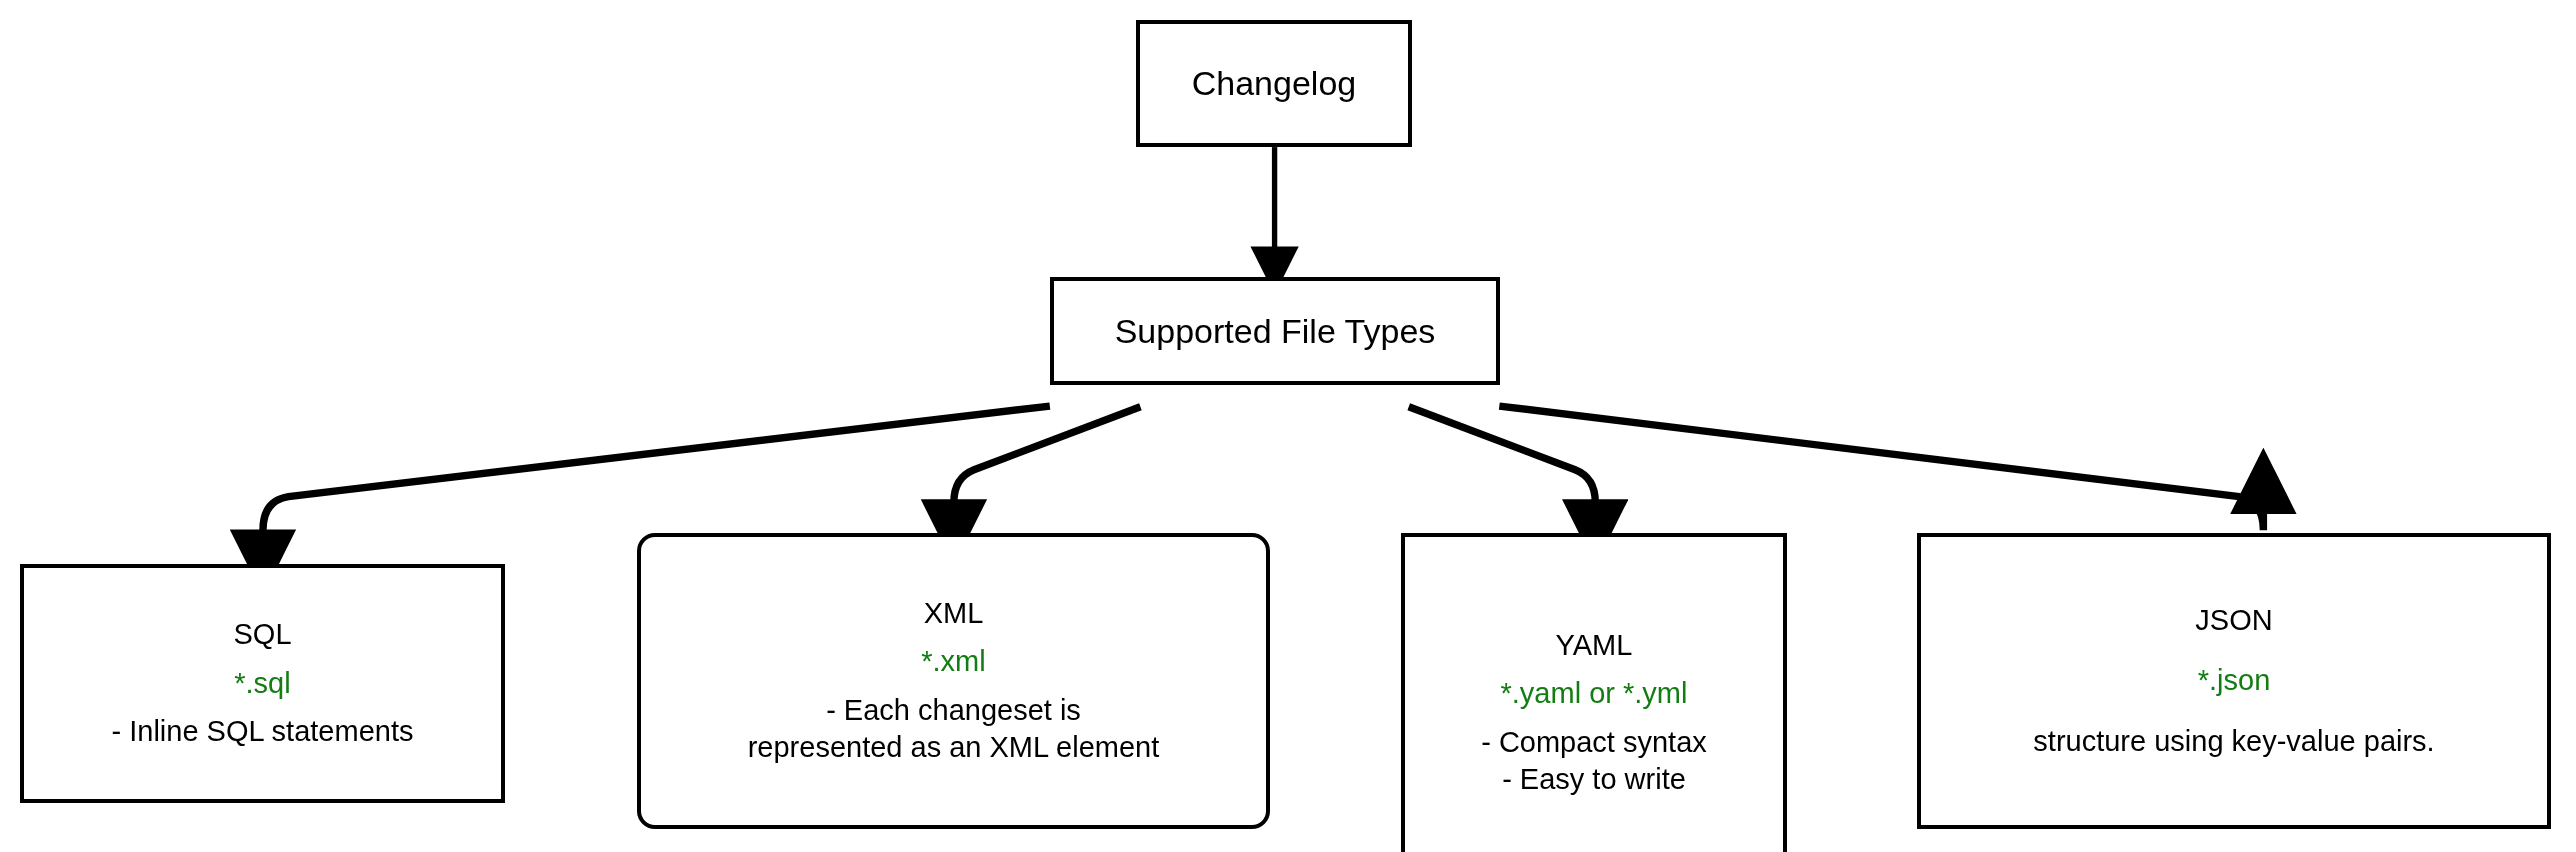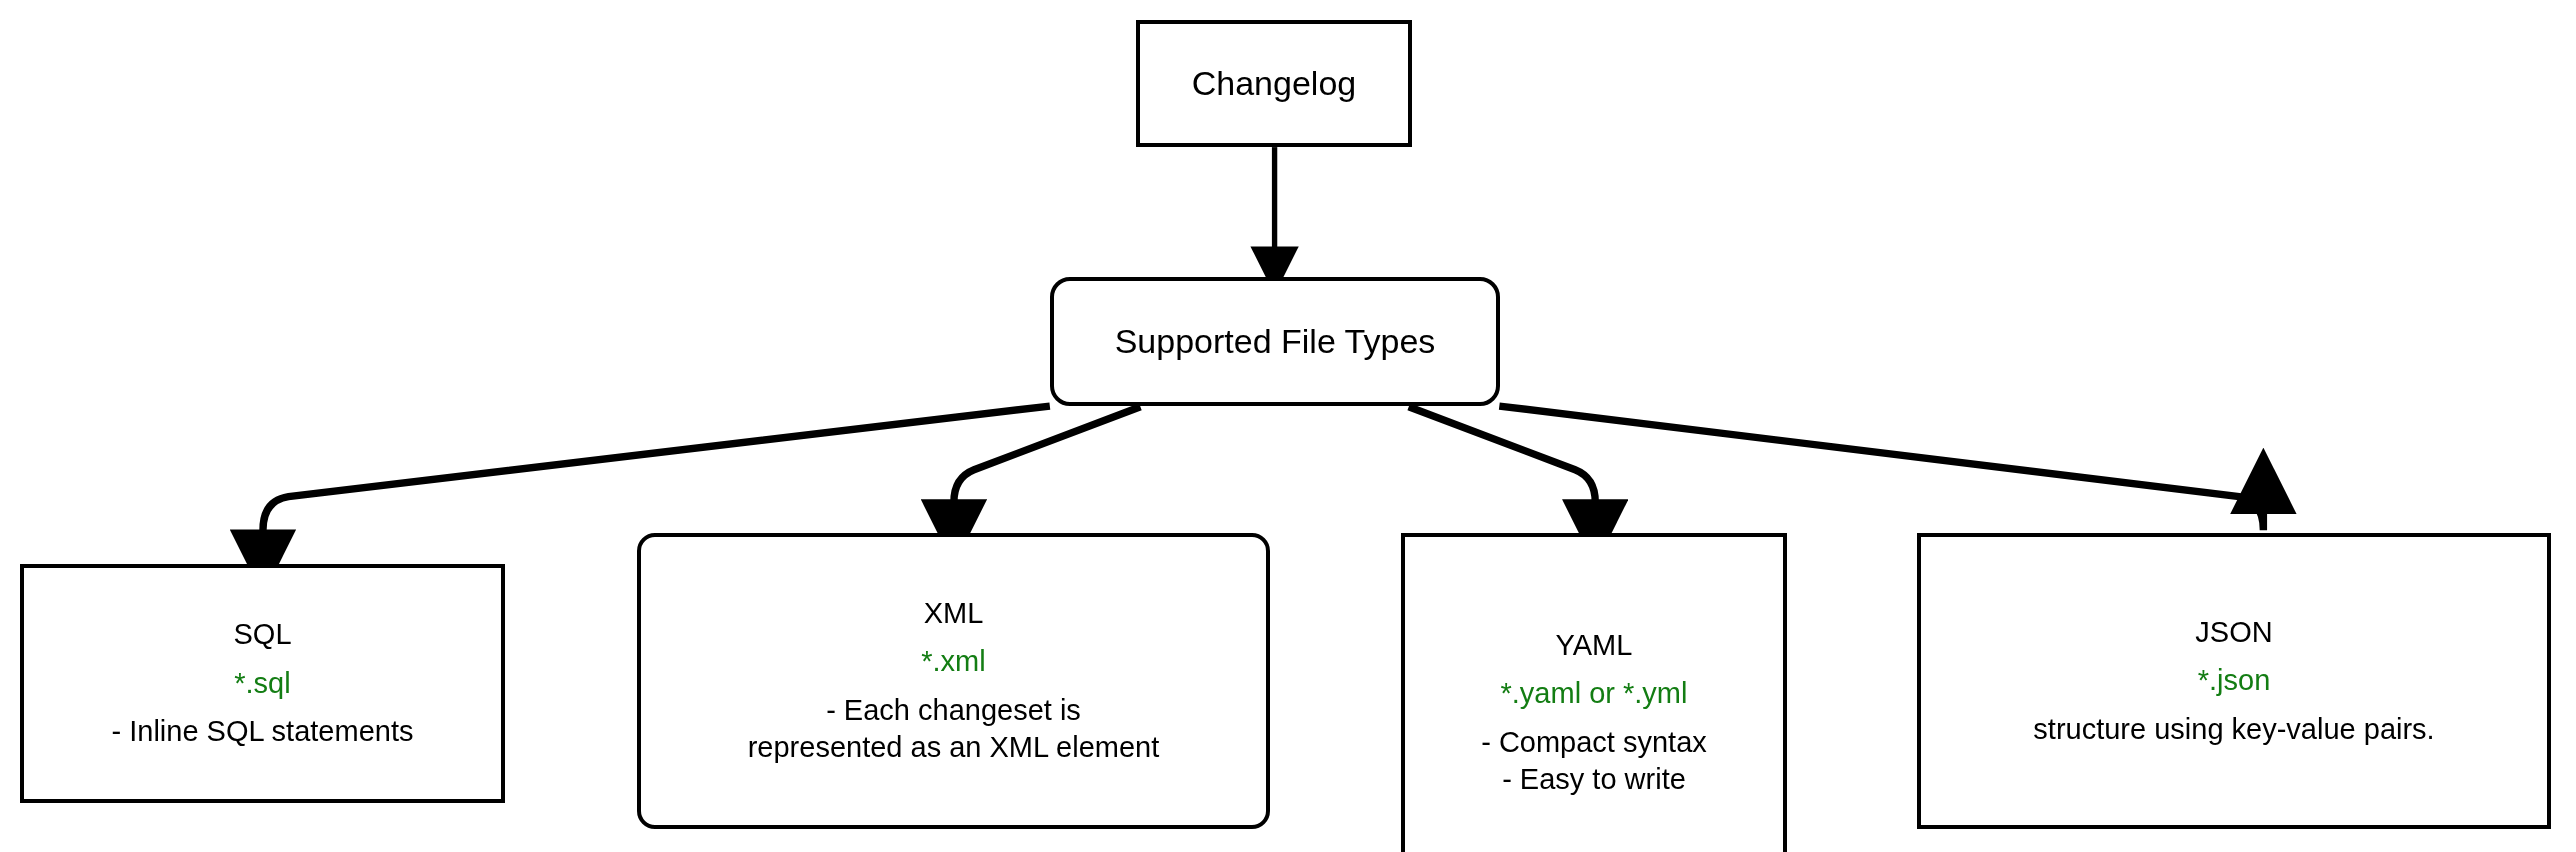--- a/index.html
+++ b/index.html
@@ -61,25 +61,25 @@
     display: block;
     white-space: nowrap;
   }
   .root-label {
     font-size: 34px;
     color: #000000;
     white-space: nowrap;
   }
   
   #node-changelog { left: 1136px; top: 19.5px;  width: 276px; height: 127px; }
-  #node-supported { left: 1050px; top: 277px; width: 450px; height: 129px; border-radius: 20px; }
+  #node-supported { left: 1050px; top: 277px; width: 450px; height: 108px; }
   #node-sql       { left: 20px;   top: 564px; width: 485px; height: 239px; }
   #node-xml       { left: 637px;  top: 533px; width: 633px; height: 296px; border-radius: 18px; }
   #node-yaml      { left: 1401px; top: 533px; width: 386px; height: 360px; }
-  #node-json      { left: 1917px; top: 533px; width: 634px; height: 296px; }
+  #node-json      { left: 1917px; top: 533px; width: 634px; height: 296px; gap: 12px; }
 </style>
 </head>
 <body>
 
 <div id="diagram-root">
 
   <svg id="edge-layer" viewBox="0 0 3840 1271" width="2576" height="853" aria-hidden="true">
     <defs>
       <marker id="arrowhead" markerWidth="9" markerHeight="9" refX="1.0" refY="4.5" orient="auto" markerUnits="strokeWidth">
         <path d="M 0 0 L 9 4.5 L 0 9 z" fill="#000000"></path>

